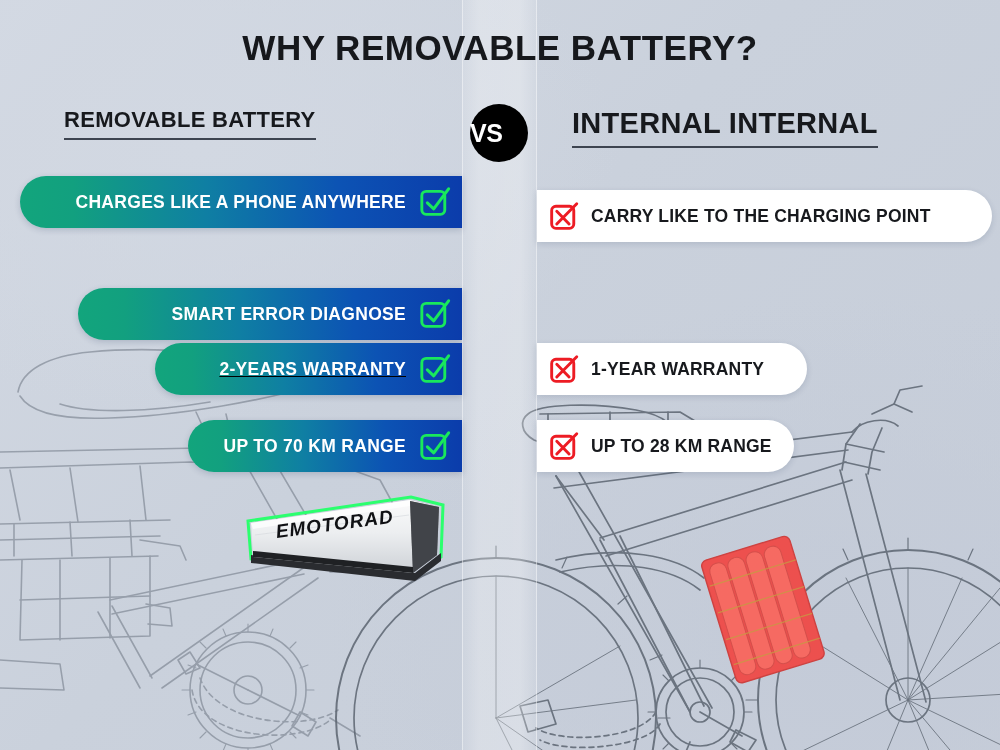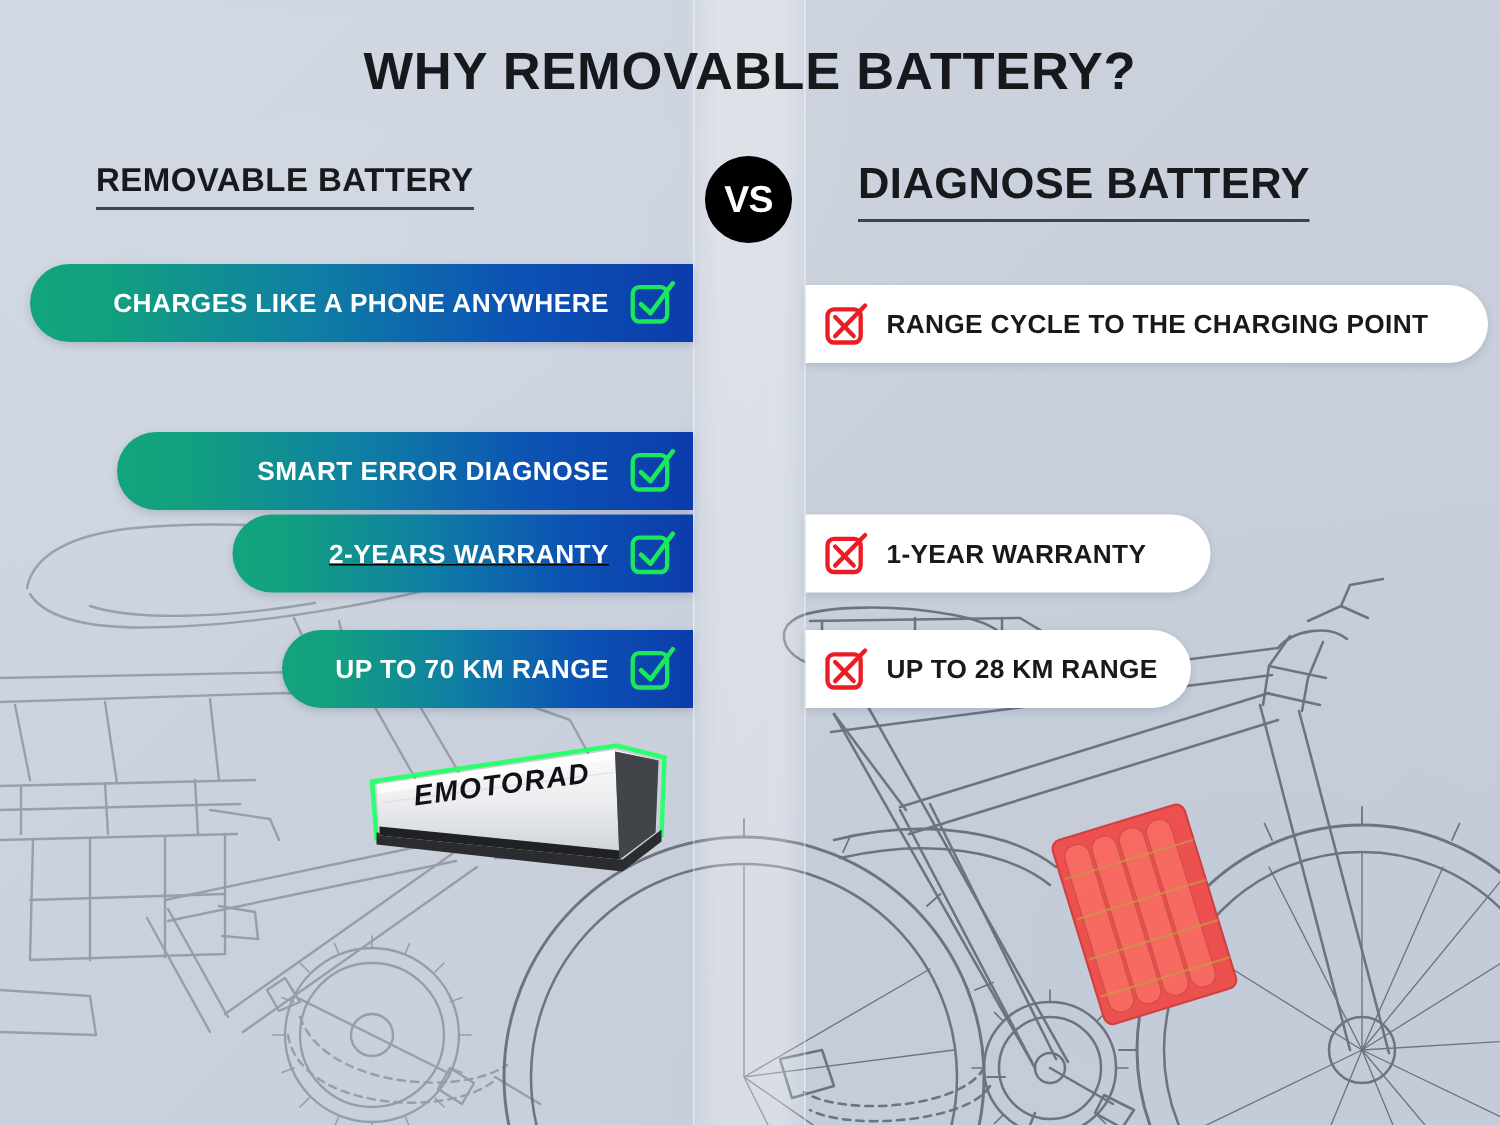--- a/index.html
+++ b/index.html
@@ -54,21 +54,21 @@
   .sub-right {
     position:absolute; top:107px; left:572px;
     font-size:29px; font-weight:bold; letter-spacing:.3px; color:#17191d;
     padding-bottom:6px;
     border-bottom:2px solid #3d4450;
   }
   .vs-badge {
     position:absolute; top:104px; left:470px;
     width:58px; height:58px; border-radius:50%;
     background:#000;
-    display:flex; align-items:center; justify-content:center;
+    display:flex; align-items:center; justify-content:flex-start;
     color:#fff; font-size:25px; font-weight:bold; letter-spacing:-.5px;
   }
 
   .pill-left {
     position:absolute; right:0; height:52px;
     background: linear-gradient(90deg, #12a57c 0%, #12a07f 12%, #0f7fa3 42%, #0c53b4 72%, #0b3cab 100%);
     border-radius:26px 0 0 26px;
     display:flex; align-items:center; justify-content:flex-end;
     padding-right:10px; gap:12px;
     box-shadow: 0 2px 6px rgba(20,40,80,.18);
@@ -264,21 +264,21 @@
       </g>
     </g>
   </svg>
 
   <div class="divider"></div>
   <div class="divider-edge-l"></div>
   <div class="divider-edge-r"></div>
 
   <div class="title">WHY REMOVABLE BATTERY?</div>
   <div class="sub-left">REMOVABLE BATTERY</div>
-  <div class="sub-right">DIAGNOSE BATTERY</div>
+  <div class="sub-right">INTERNAL INTERNAL</div>
   <div class="vs-badge">
     <span>VS</span>
   </div>
 
   <div class="pill-left" style="top:176px; left:20px; right:538px;">
     <span class="lbl">CHARGES LIKE A PHONE ANYWHERE</span>
     <svg class="ico" viewBox="0 0 40 40">
       <rect x="4.5" y="7.5" width="27" height="27" rx="5" fill="none" stroke="#19e85c" stroke-width="3.4"></rect>
       <path d="M11 21 L18.5 28 L36 4.5" fill="none" stroke="#19e85c" stroke-width="3.6" stroke-linecap="round" stroke-linejoin="round"></path>
     </svg>
@@ -307,21 +307,21 @@
       <path d="M11 21 L18.5 28 L36 4.5" fill="none" stroke="#19e85c" stroke-width="3.6" stroke-linecap="round" stroke-linejoin="round"></path>
     </svg>
   </div>
 
   <div class="pill-right" style="top:190px; width:455px;">
     <svg class="ico" viewBox="0 0 40 40">
       <rect x="5.5" y="8.5" width="26" height="26" rx="5" fill="none" stroke="#ed1c24" stroke-width="3.4"></rect>
       <path d="M11.5 14.5 L26 29.5" fill="none" stroke="#ed1c24" stroke-width="3.4" stroke-linecap="round"></path>
       <path d="M11.5 29.5 L35 5.5" fill="none" stroke="#ed1c24" stroke-width="3.4" stroke-linecap="round"></path>
     </svg>
-    <span class="lbl">RANGE CYCLE TO THE CHARGING POINT</span>
+    <span class="lbl">CARRY LIKE TO THE CHARGING POINT</span>
   </div>
 
 
   <div class="pill-right" style="top:343px; width:270px;">
     <svg class="ico" viewBox="0 0 40 40">
       <rect x="5.5" y="8.5" width="26" height="26" rx="5" fill="none" stroke="#ed1c24" stroke-width="3.4"></rect>
       <path d="M11.5 14.5 L26 29.5" fill="none" stroke="#ed1c24" stroke-width="3.4" stroke-linecap="round"></path>
       <path d="M11.5 29.5 L35 5.5" fill="none" stroke="#ed1c24" stroke-width="3.4" stroke-linecap="round"></path>
     </svg>
     <span class="lbl">1-YEAR WARRANTY</span>

